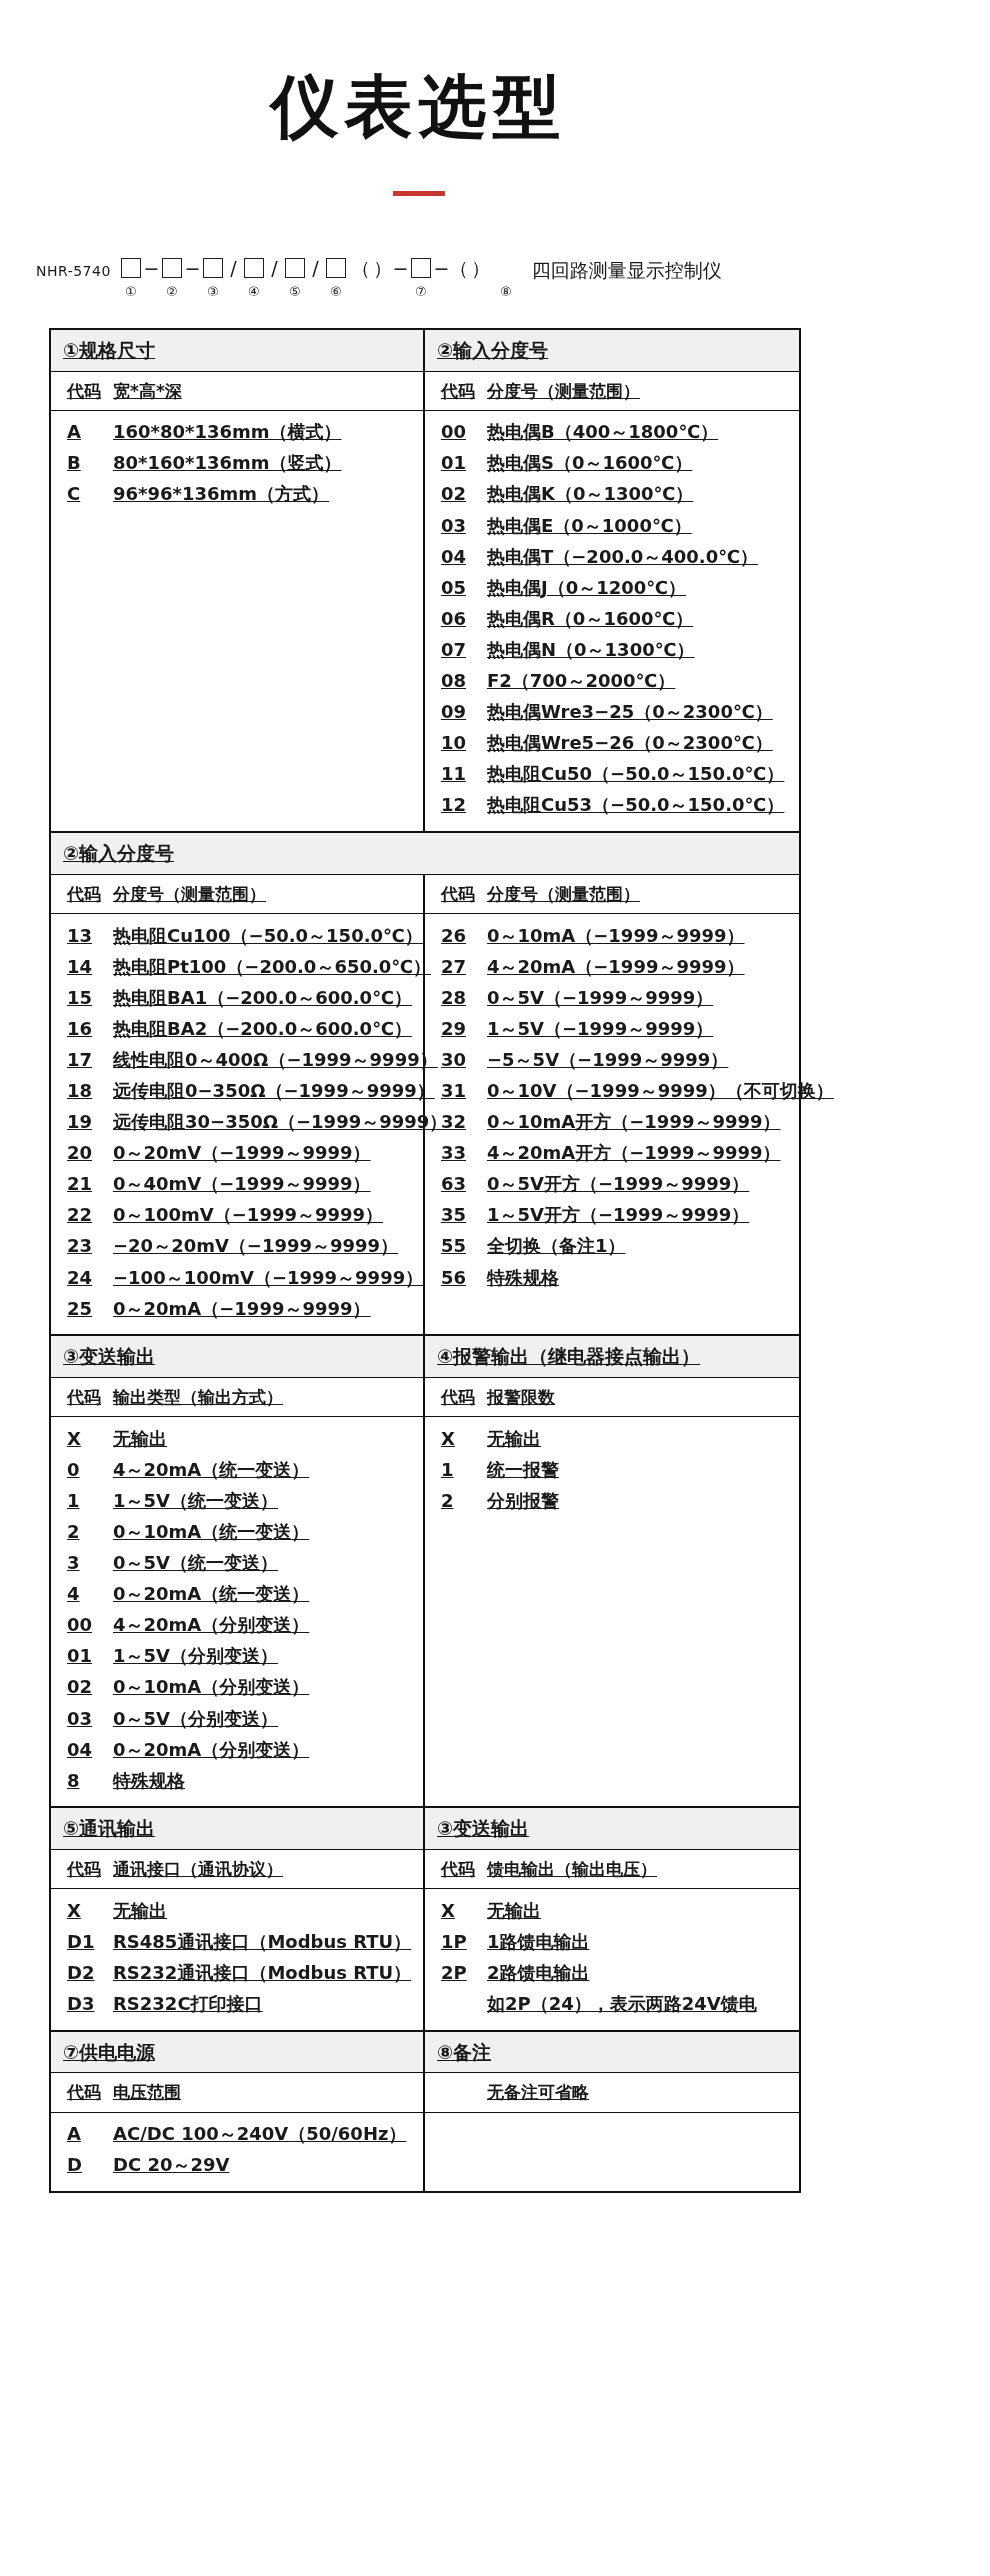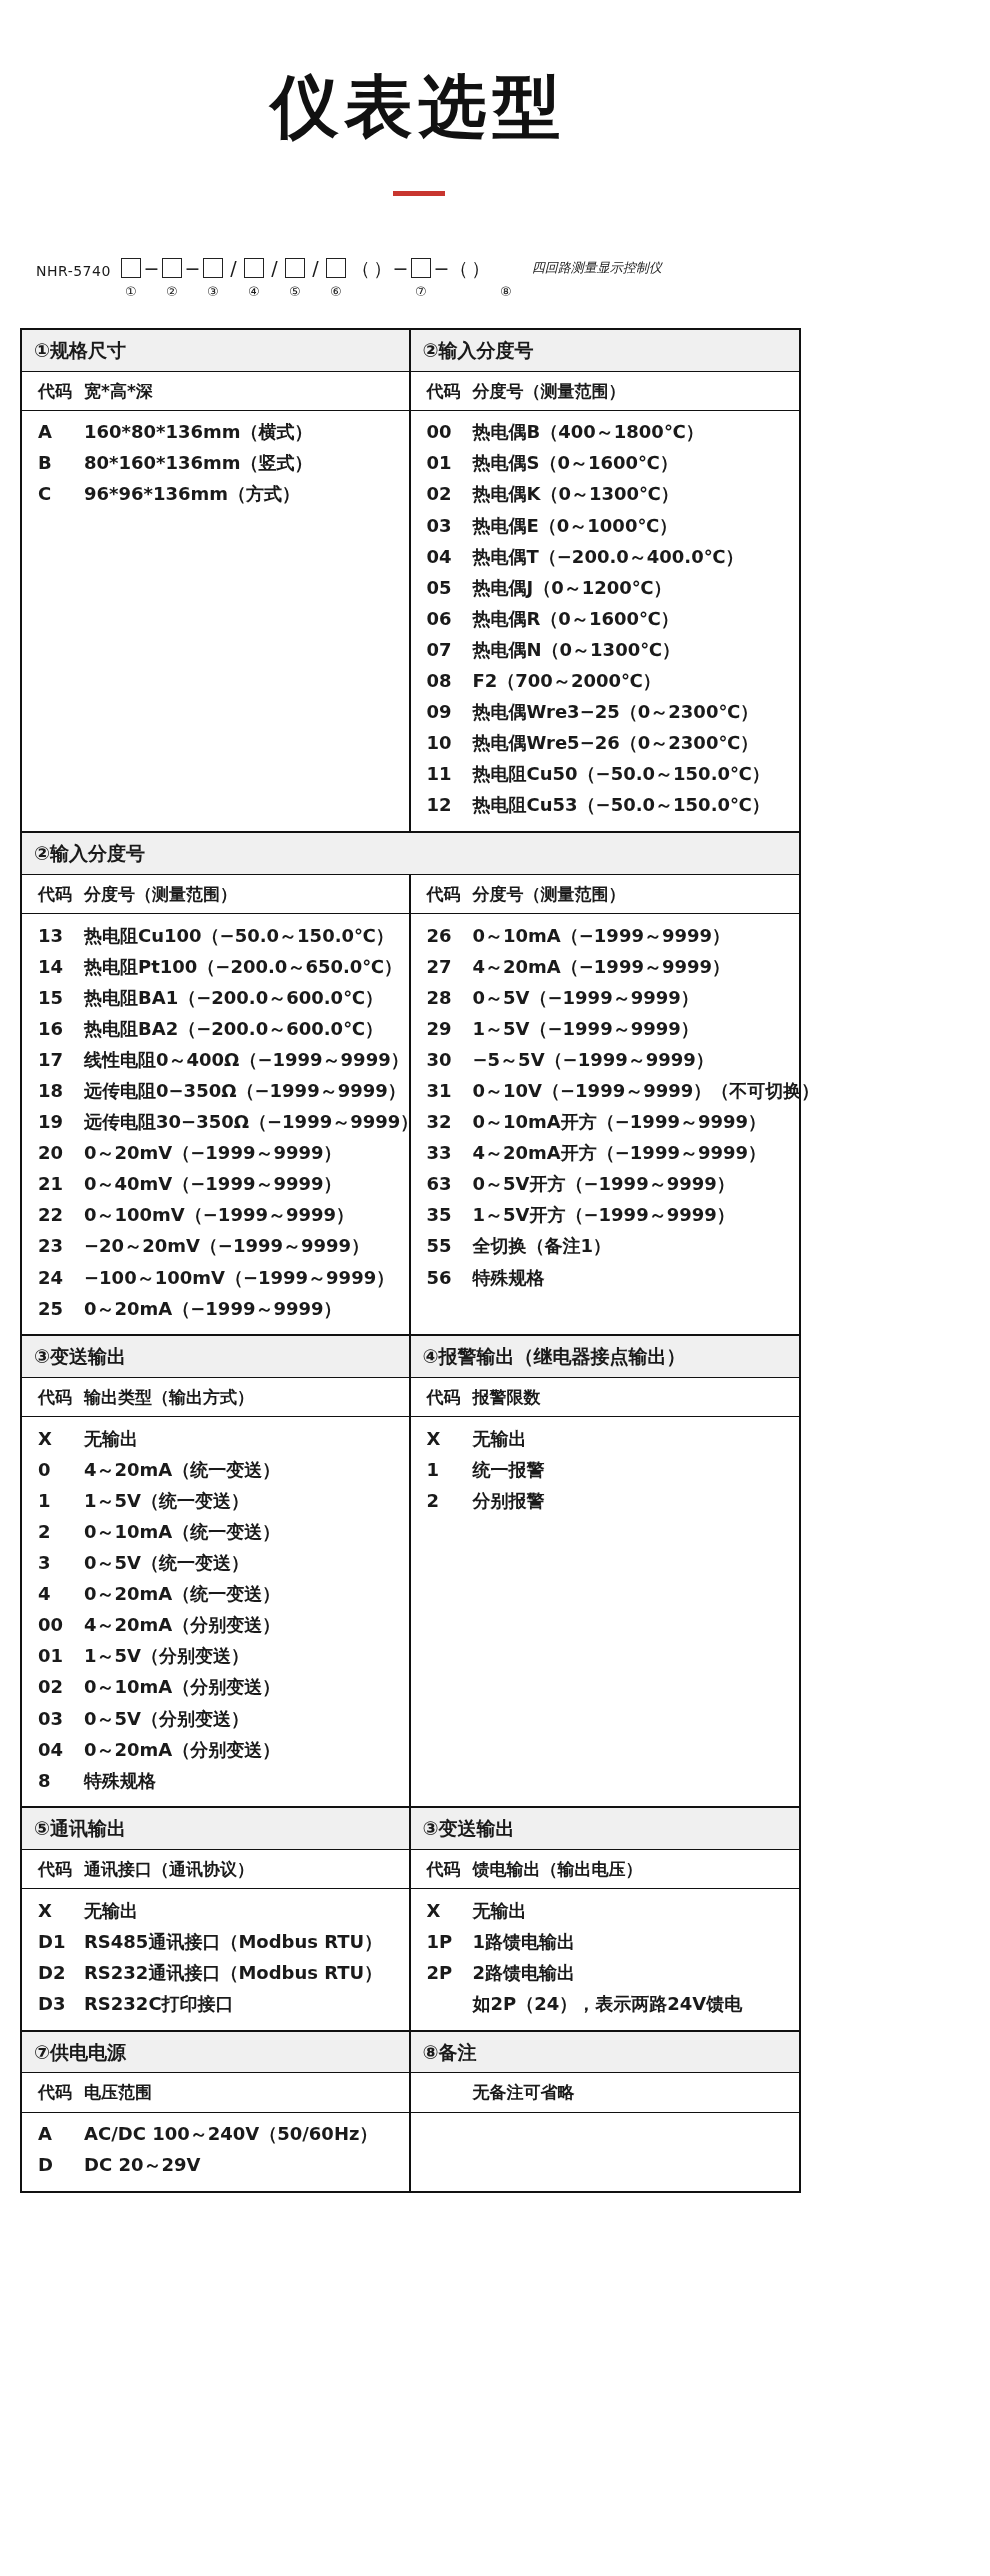--- a/index.html
+++ b/index.html
@@ -93,32 +93,32 @@
     flex-direction: column;
     align-items: center;
     width: 22px;
   }
   .code-paren span.s {
     font-size: 19px;
     line-height: 20px;
     height: 20px;
   }
   .model-tail {
-    font-size: 13px;
+    font-size: 19px;
     padding-top: 3px;
     margin-left: 12px;
     white-space: nowrap;
-    font-style: italic;
   }
 
   
   .tables {
-    margin: 30px 36px 0 20px;
+    margin: 30px 36px 0 49px;
     border: 2px solid #111;
     border-bottom: none;
+    text-decoration: underline;
   }
   .sec {
     display: flex;
     border-bottom: 2px solid #111;
   }
   .sec:last-child { border-bottom: 2px solid #111; }
   .col {
     box-sizing: border-box;
     flex: 1 1 50%;
     min-width: 0;

